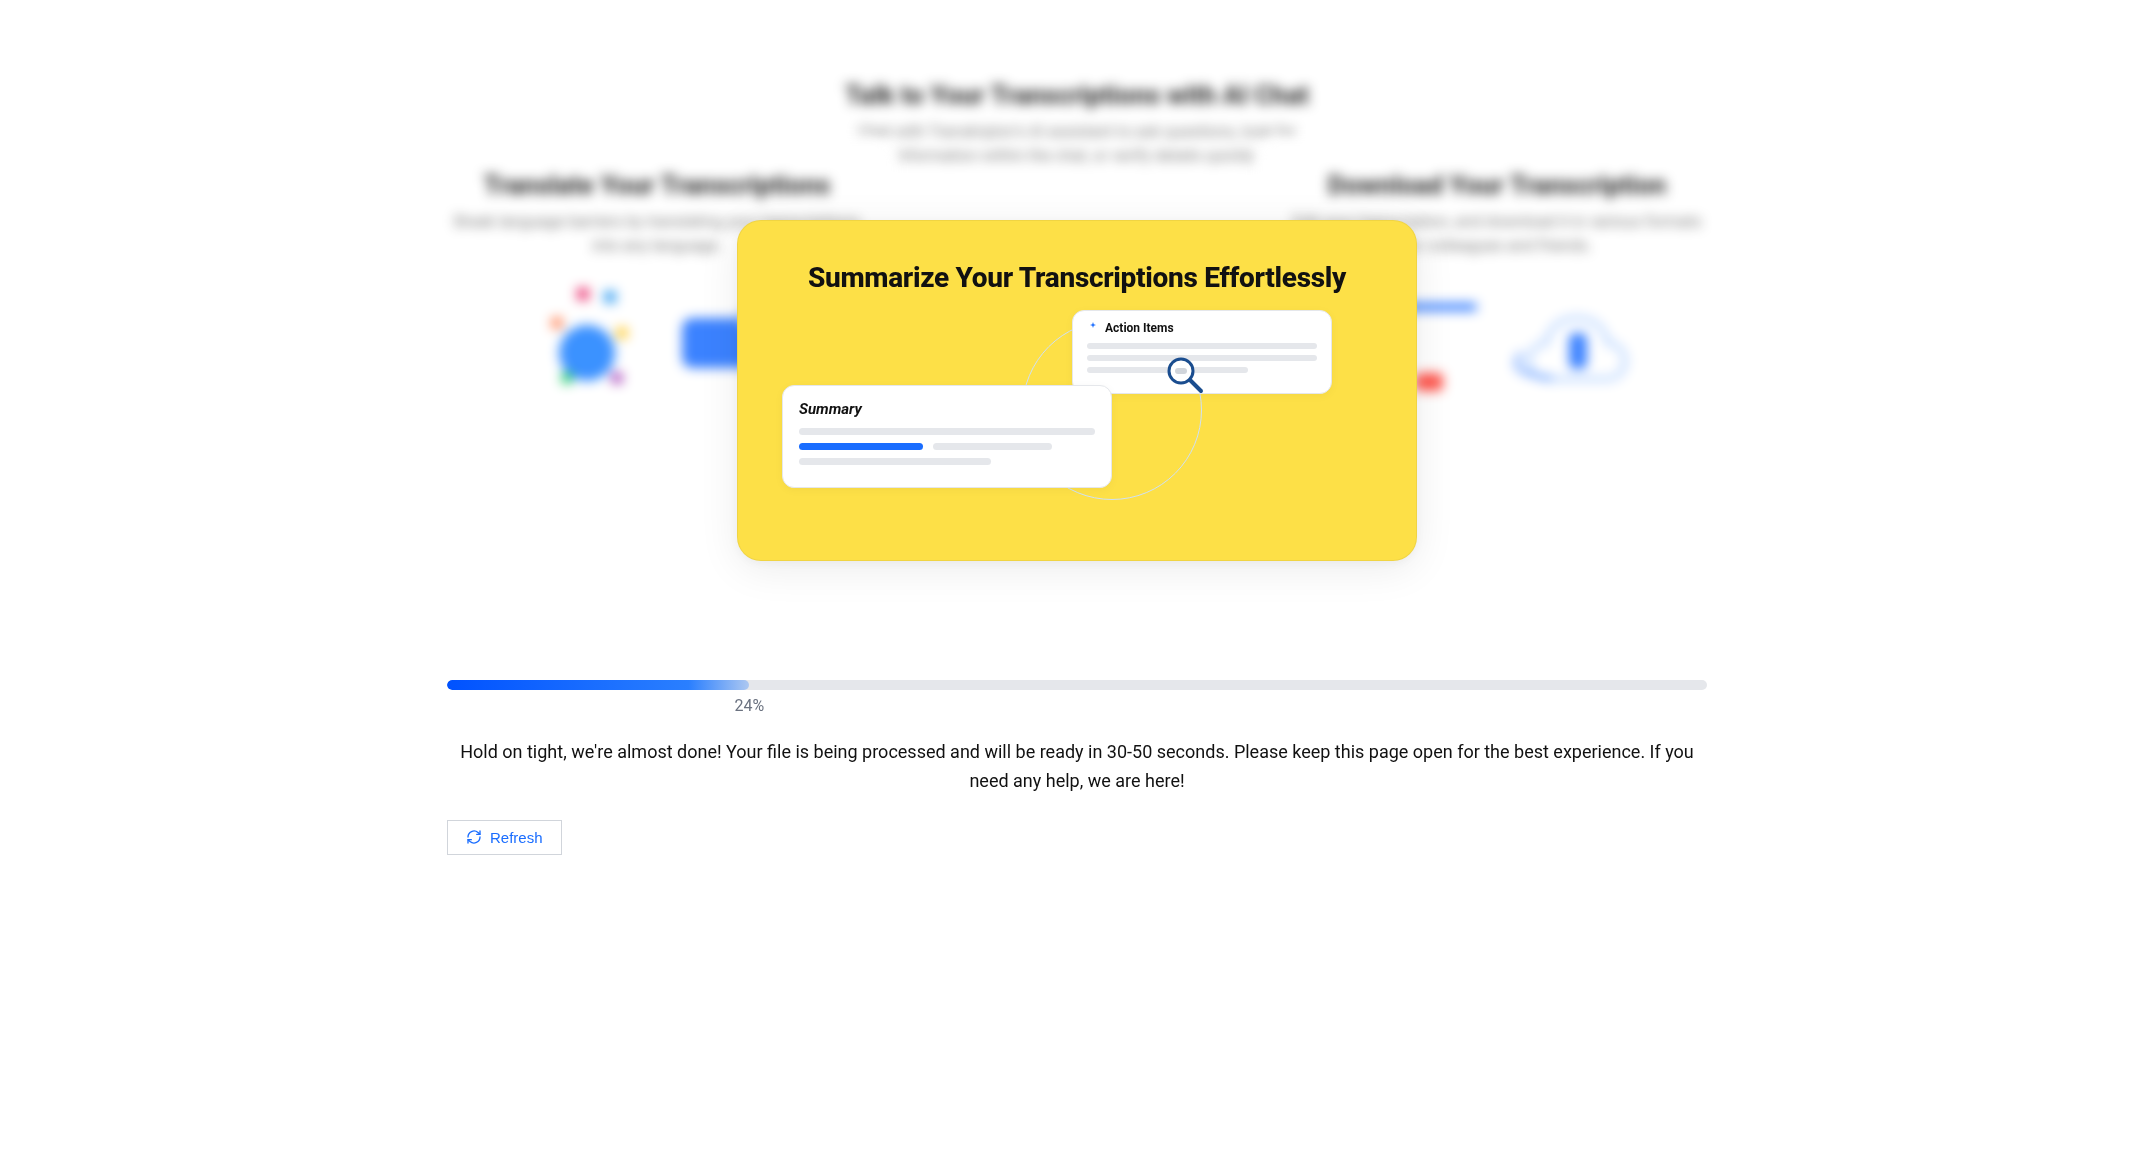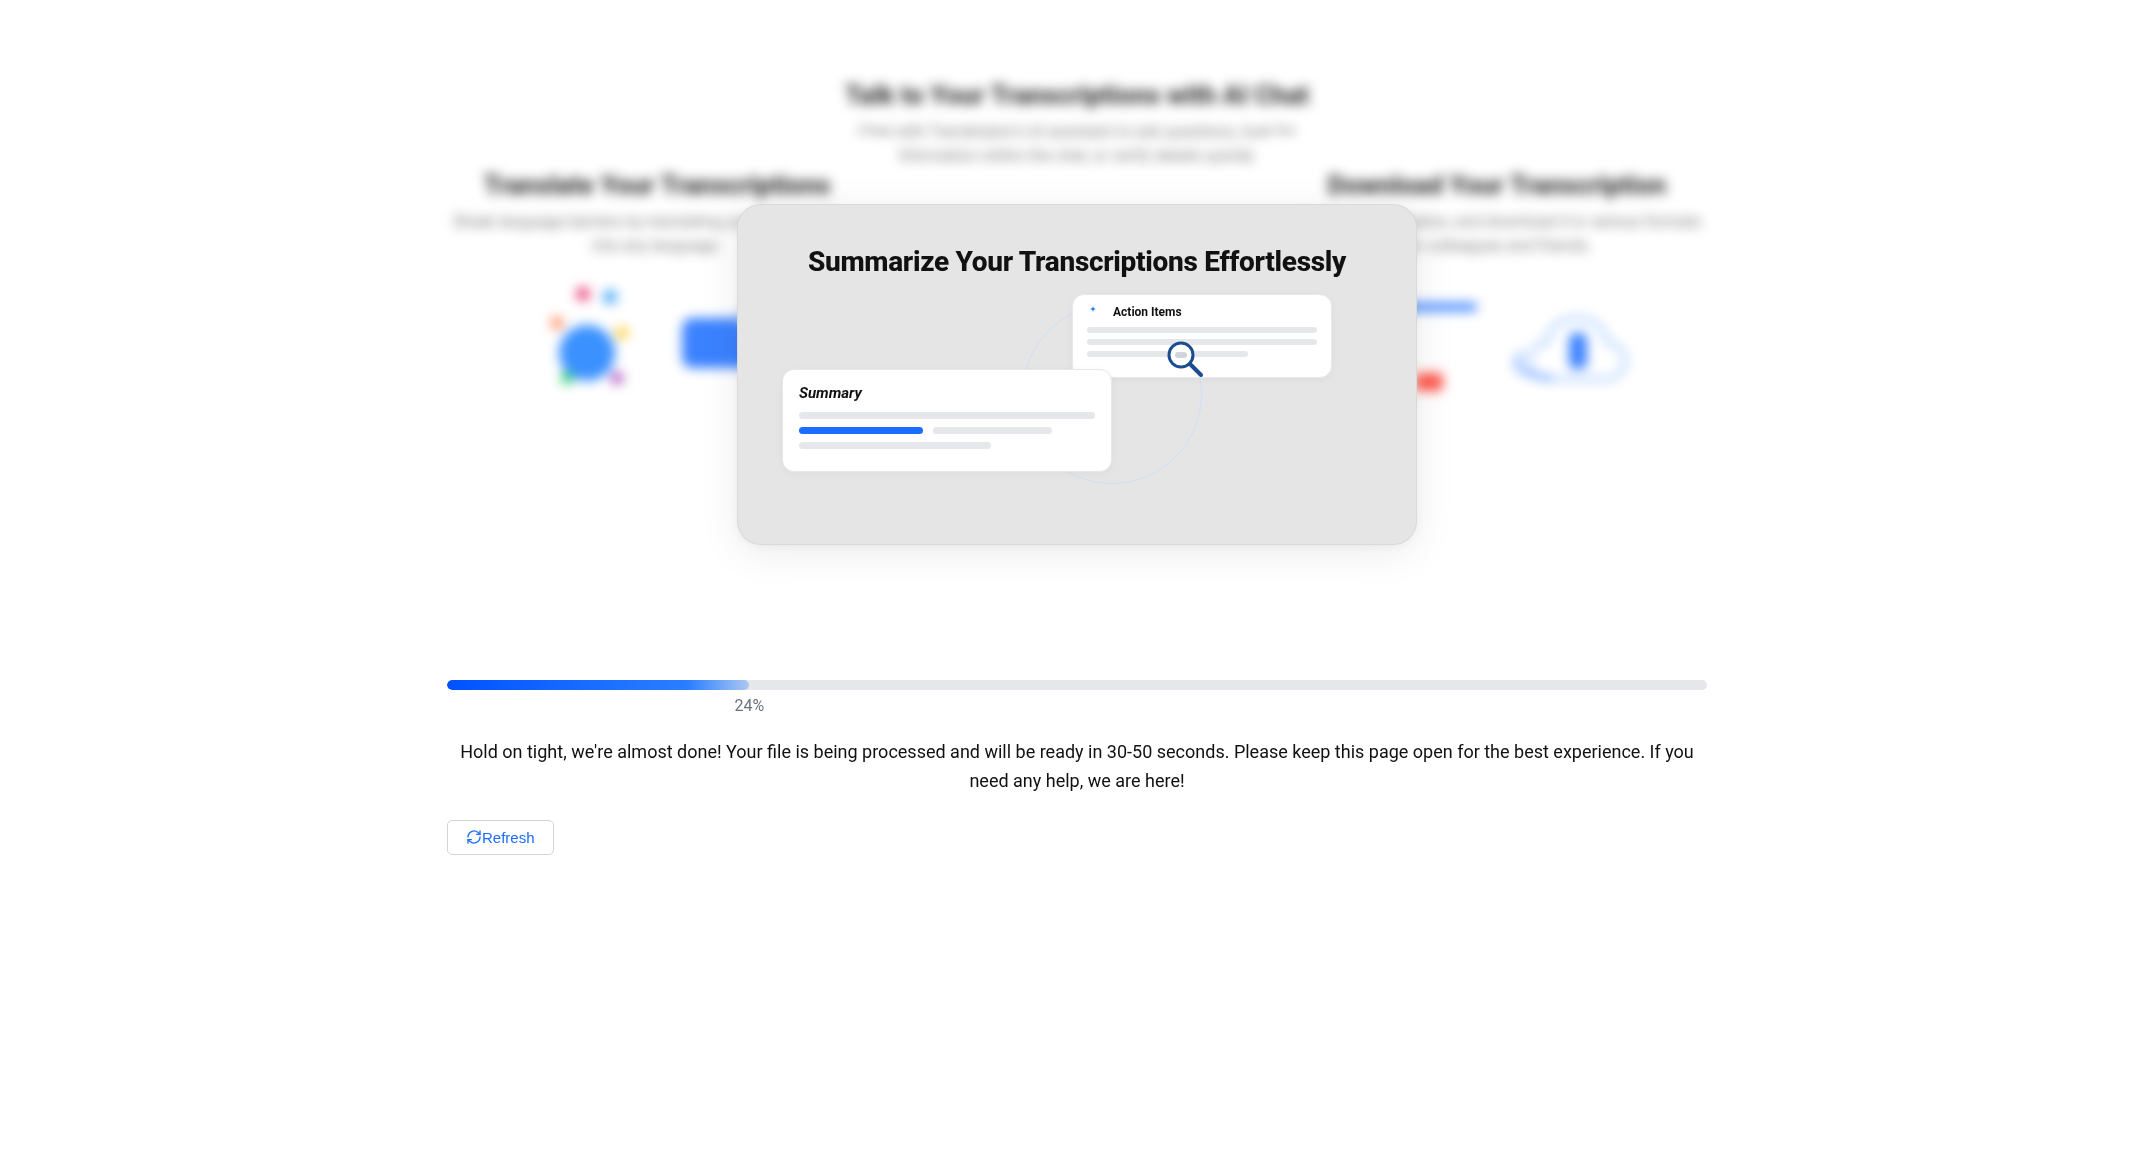--- a/index.html
+++ b/index.html
@@ -70,24 +70,24 @@
       margin-top: 25px;
       display: flex;
       justify-content: center;
       align-items: center;
       gap: 20px;
     }
 
     .main-card {
       position: absolute;
       left: 50%;
-      top: 164px;
+      top: 180px;
       transform: translateX(-50%);
       width: 680px;
-      background: #e5e5e5;
+      background: #fde047;
       border-radius: 24px;
       box-shadow: 0 8px 40px rgba(0,0,0,0.08), 0 2px 10px rgba(0,0,0,0.04);
       border: 1px solid rgba(0,0,0,0.05);
       padding: 40px 44px 50px;
       z-index: 10;
     }
     .main-title {
       font-size: 28px;
       font-weight: 800;
       color: #111;
@@ -125,21 +125,21 @@
       width: 260px;
       background: #fff;
       border: 1px solid #e5e7eb;
       border-radius: 12px;
       padding: 10px 14px 14px;
       box-shadow: 0 2px 10px rgba(0,0,0,0.04);
     }
     .action-items-header {
       display: flex;
       align-items: flex-start;
-      gap: 14px;
+      gap: 6px;
       margin-bottom: 8px;
     }
     .ai-icon {
       width: 12px;
       height: 12px;
       color: #1a6dff;
     }
     .action-items-label {
       font-size: 12px;
       font-weight: 700;
@@ -229,23 +229,24 @@
       color: #111;
       text-align: center;
       line-height: 1.6;
       max-width: 1260px;
     }
 
     .refresh-btn {
       margin-top: 24px;
       display: inline-flex;
       align-items: center;
+      gap: 8px;
       background: #fff;
       border: 1px solid #d1d5db;
-      border-radius: 5px;
+      border-radius: 0;
       padding: 8px 18px;
       font-size: 15px;
       color: #1a6dff;
       cursor: pointer;
       font-weight: 500;
     }
     .refresh-icon {
       width: 16px;
       height: 16px;
       color: #1a6dff;

